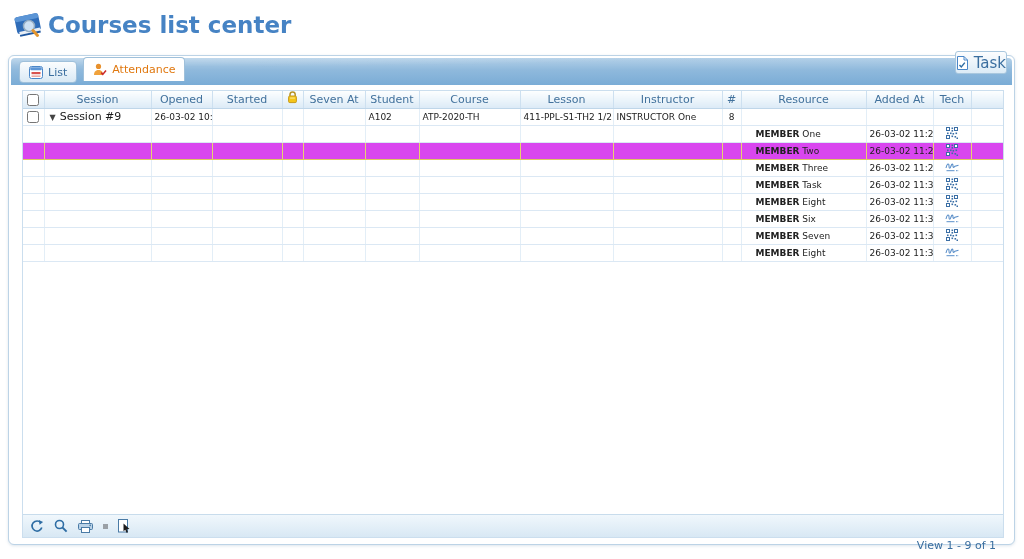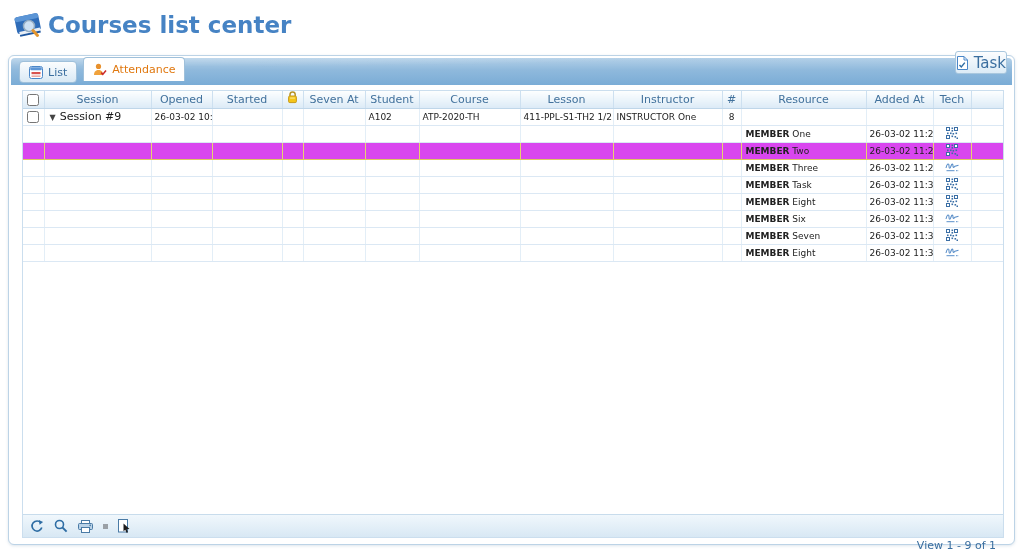--- a/index.html
+++ b/index.html
@@ -38,21 +38,21 @@
     border-right:1px solid #cde0f0;border-bottom:1px solid #bfd6e9;}
   th:last-child{border-right:none;}
   td{height:16px;box-sizing:content-box;font-size:9px;color:#222;padding:0 3px;overflow:hidden;
     white-space:nowrap;background:#fff;border-right:1px solid #e3eef7;border-bottom:1px solid #dbe8f4;}
   td:last-child{border-right:none;}
   tr.selected td{background:#d946ef;border-right-color:#e7d26e;border-bottom-color:#ddc763;}
   td.c-select,td.c-count,td.c-tech,td.c-opened,td.c-added_at,td.c-lock{text-align:center;}
   td.c-session{font-size:11px;color:#1a1a1a;}
   .arrow{font-size:8px;color:#444;margin:0 4px 0 2px;}
   td.c-student .fam{font-weight:bold;}
-  td.c-student{padding-left:4px;}
+  td.c-student{padding-left:14px;}
   input[type=checkbox]{width:12px;height:12px;margin:0;vertical-align:middle;}
   .techwrap{display:inline-block;line-height:0;cursor:pointer;}
   
   .pager{height:22px;flex:0 0 auto;display:flex;align-items:center;padding:0 7px;
     background:linear-gradient(180deg,#f0f7fc,#d8e8f4);border-top:1px solid #c8dcec;}
   .pager-icons{display:flex;align-items:center;gap:10px;}
   .pager-icons .pbtn{line-height:0;cursor:pointer;}
   .sep-square{width:5px;height:5px;background:#9aa0a6;display:inline-block;}
   .view-text{margin-left:auto;font-size:11px;color:#3a6e9f;margin-top:39px;}
 </style>

